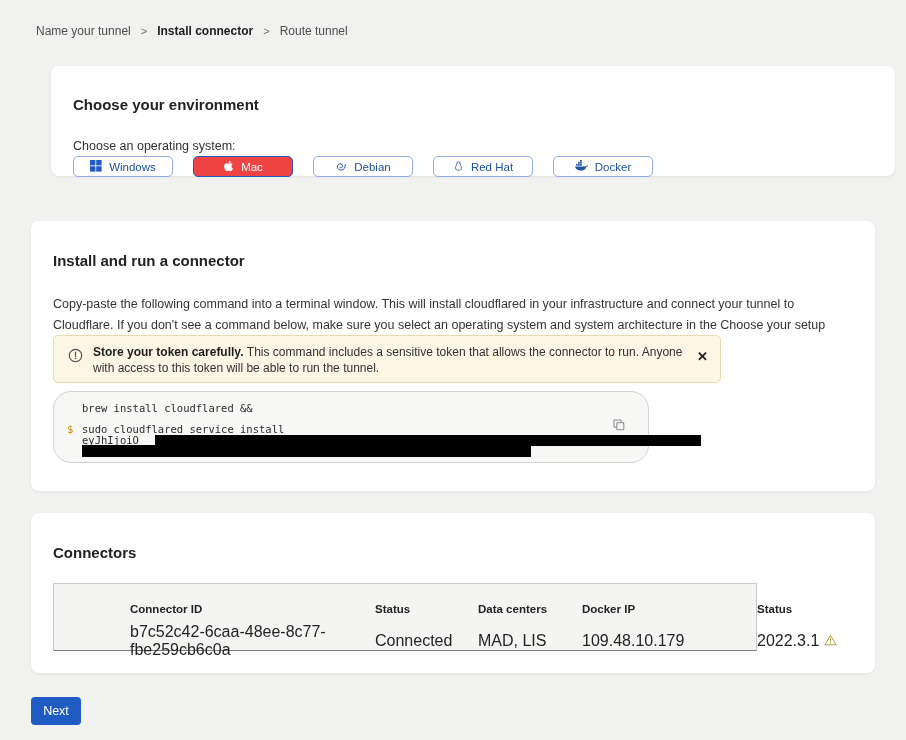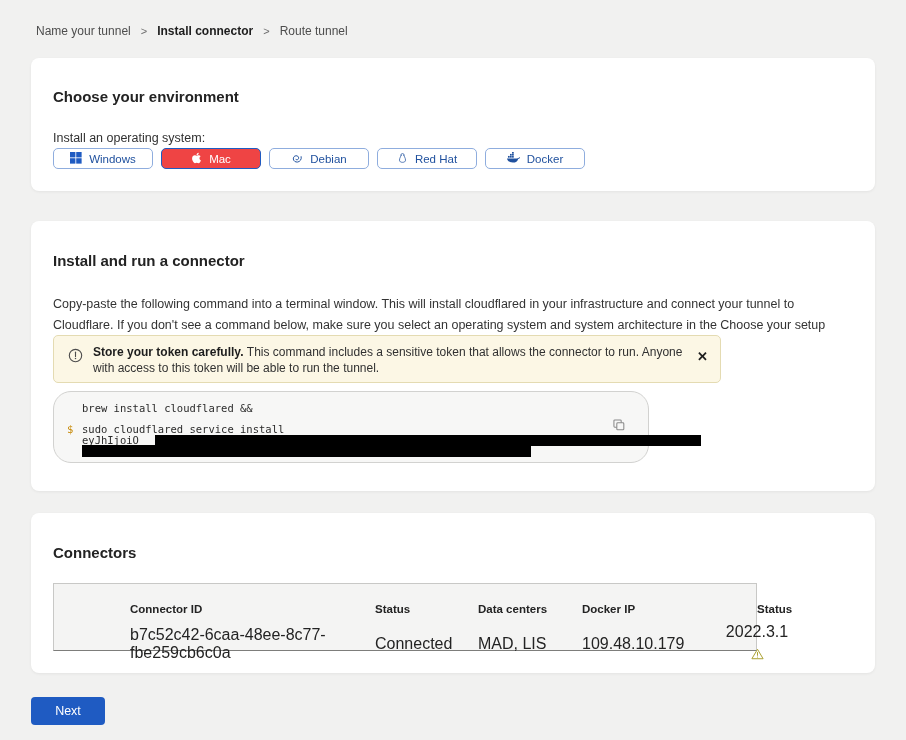--- a/index.html
+++ b/index.html
@@ -12,29 +12,29 @@
     overflow:hidden;
   }
   
   .breadcrumb { position:absolute; top:24px; left:36px; font-size:12px; color:#4d4d4d; display:flex; gap:10px; align-items:center; }
   .breadcrumb .crumb { color:#4d4d4d; cursor:default; }
   .breadcrumb .crumb.active { font-weight:bold; color:#1d1d1d; }
   .breadcrumb .sep { color:#6e6e6e; font-size:11px; }
 
   
   .card { position:absolute; left:31px; width:844px; background:#ffffff; border-radius:8px; box-shadow:0 1px 3px rgba(0,0,0,0.06); }
-  .card1 { top:58px; height:133px; }
+  .card1 { top:66px; height:110px;margin-left:20px; }
   .card2 { top:221px; height:270px; }
   .card3 { top:513px; height:160px; }
   .card h2 { font-size:15px; font-weight:bold; color:#232323; }
 
   
   .card1 h2 { position:absolute; top:30px; left:22px; }
   .os-label { position:absolute; top:73px; left:22px; font-size:12.5px; color:#313131; }
-  .os-row { position:absolute; top:90px; left:22px; display:flex; gap:8px; }
+  .os-row { position:absolute; top:90px; left:22px; display:flex; gap:20px; }
   .os-btn {
     width:100px; height:21px; display:inline-flex; align-items:center; justify-content:center; gap:7px;
     background:#ffffff; border:1px solid #8fadde; border-radius:5px;
     color:#20519e; font-size:11.5px; font-family:"Liberation Sans", sans-serif; cursor:pointer;
   }
   .os-btn.selected { background:#ef4444; border-color:#1f5bc2; color:#ffffff; }
   .os-btn svg { flex:0 0 auto; }
 
   
   .card2 h2 { position:absolute; top:31px; left:22px; }
@@ -69,44 +69,44 @@
   .connectors-table {
     position:absolute; top:70px; left:22px; width:704px; height:68px;
     background:#f4f4f3; border:1px solid #c8c8c6; border-bottom:1px solid #7d7d7b;padding-left:23px;
   }
   .connectors-table table { width:100%; border-collapse:collapse; table-layout:fixed; }
   .connectors-table th { font-size:11.5px; font-weight:bold; color:#232323; text-align:left; padding:19px 8px 4px 0; }
   .connectors-table td { font-size:16px; color:#232323; text-align:left; padding:4px 8px 0 0; }
   .connectors-table th.c1, .connectors-table td.c1 { padding-left:53px; }
   .col1 { width:298px; } .col2 { width:103px; } .col3 { width:104px; } .col4 { width:175px; } .col5 { width:auto; }
   .status-connected { color:#3f8140; }
-  .version-cell { display:flex; align-items:center; gap:5px;flex-direction:column; }
+  .version-cell { display:flex; align-items:center; gap:5px; }
   .warn-tri { color:#a89e2a; }
 
   
   .next-btn {
-    position:absolute; top:697px; left:31px; width:74px; height:28px;
+    position:absolute; top:697px; left:31px; width:50px; height:28px;
     background:#1f5bc2; color:#ffffff; border:none; border-radius:4px;
     font-size:12.5px; font-family:"Liberation Sans", sans-serif; cursor:pointer;
   }
 </style>
 </head>
 <body>
 
 <nav class="breadcrumb">
   <span class="crumb">Name your tunnel</span>
   <span class="sep">&gt;</span>
   <span class="crumb active">Install connector</span>
   <span class="sep">&gt;</span>
   <span class="crumb">Route tunnel</span>
 </nav>
 
 <section class="card card1">
   <h2>Choose your environment</h2>
-  <div class="os-label">Install an operating system:</div>
+  <div class="os-label">Choose an operating system:</div>
   <div class="os-row">
     <button class="os-btn">
       <span>
         <svg width="12" height="12" viewBox="0 0 16 16">
             <g fill="#1f5bc2">
               <rect x="0" y="0" width="7.2" height="7.2"></rect>
               <rect x="8.3" y="0" width="7.2" height="7.2"></rect>
               <rect x="0" y="8.3" width="7.2" height="7.2"></rect>
               <rect x="8.3" y="8.3" width="7.2" height="7.2"></rect>
             </g>

